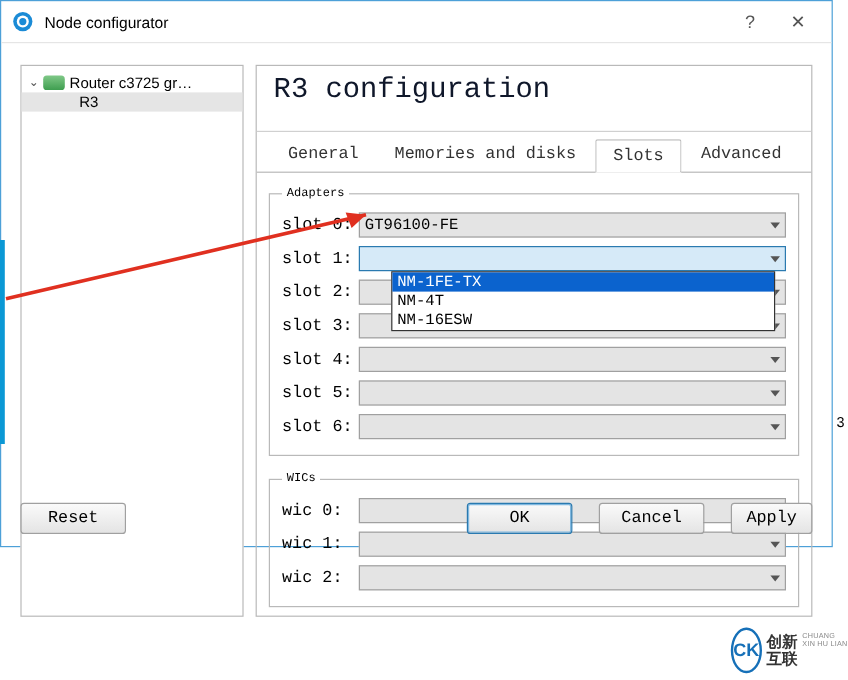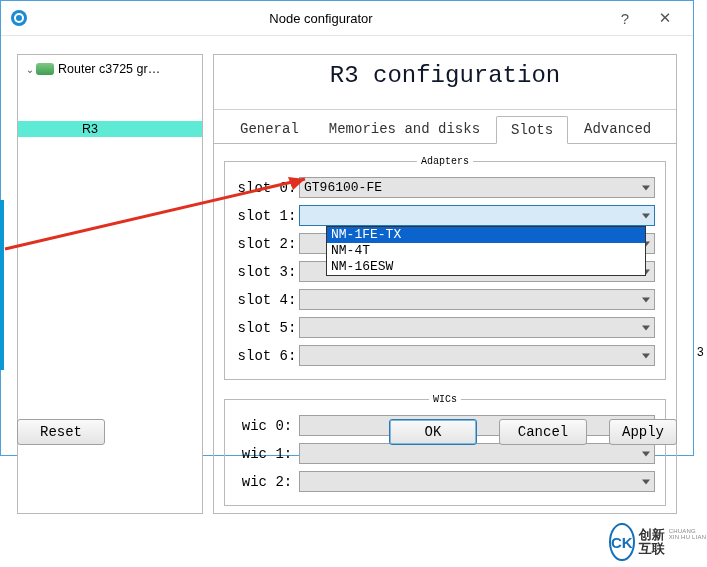--- a/index.html
+++ b/index.html
@@ -11,21 +11,20 @@
   height: 567px;
   position: relative;
   overflow: hidden;
 }
 .window {
   width: 694px;
   height: 456px;
   background: #fff;
   border: 1px solid #4da0d8;
   position: relative;
-  text-align: center;
 }
 .titlebar {
   height: 35px;
   display: flex;
   align-items: center;
   padding: 0 8px;
   border-bottom: 1px solid #e5e5e5;
 }
 .titlebar .app-icon {
   width: 20px; height: 20px;
@@ -70,23 +69,22 @@
 }
 .tree-router-icon {
   width: 18px; height: 12px;
   margin-right: 4px;
   display: inline-block;
   background: linear-gradient(#7fc887,#3f9e50);
   border-radius: 3px;
   position: relative;
 }
 .tree-row.child {
-  padding-left: 64px;
-  background: #5eead4;
-  margin-top: 44px;
+  padding-left: 48px;
+  background: #e5e5e5;
 }
 .right-pane {
   flex: 1;
   border: 1px solid #b9b9b9;
   position: relative;
 }
 .page-title {
   font-family: "Courier New", monospace;
   font-size: 24px;
   color: #0f172a;

